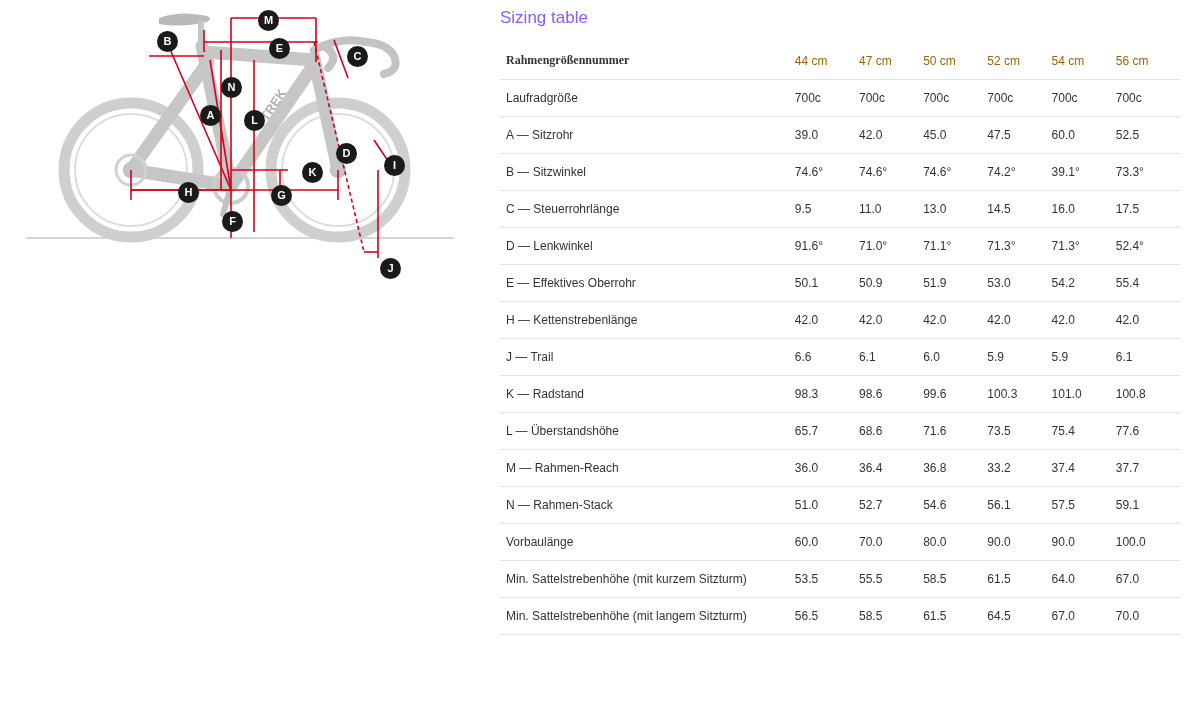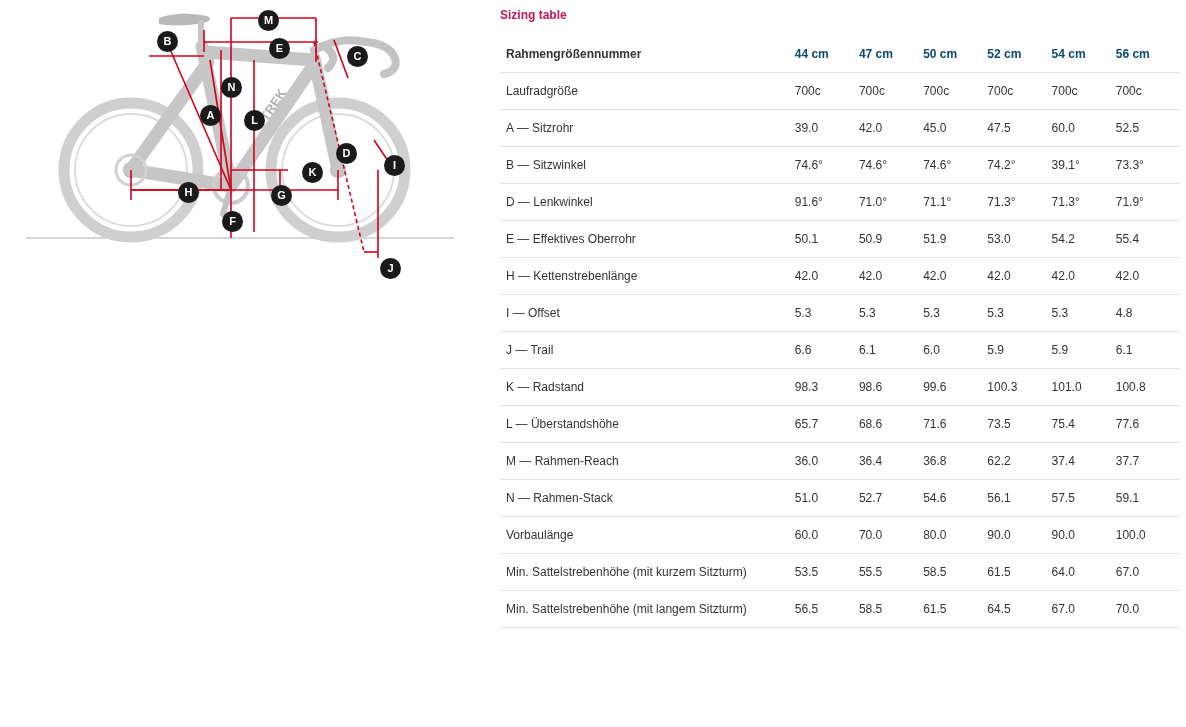--- a/index.html
+++ b/index.html
@@ -52,23 +52,23 @@
     font-family: "Liberation Sans", sans-serif;
   }
 
   
   .table-pane {
     flex: 1 1 auto;
     padding: 0;
     position: relative;
   }
   .table-title {
-    font-size: 12px;
-    font-weight: bold;
-    color: #be185d;
+    font-size: 17px;
+    font-weight: normal;
+    color: #8b5cf6;
     padding: 8px 0 14px 20px;
   }
   table.sizing {
     border-collapse: collapse;
     width: 680px;
     margin-left: 20px;
     font-size: 12px;
   }
   table.sizing th,
   table.sizing td {
@@ -83,22 +83,22 @@
   table.sizing th.rowhead {
     font-weight: normal;
     font-size: 12px;
     width: 290px;
     padding-left: 6px;
   }
   table.sizing td.val {
     width: 65px;
     color: #333333;
   }
-  table.sizing tr.header-row th.rowhead { font-weight: bold; }
-  table.sizing tr.header-row td.val { color: #0c4a6e; font-weight: bold; }
+  table.sizing tr.header-row th.rowhead { font-weight: bold; font-family: Liberation Serif, serif; }
+  table.sizing tr.header-row td.val { color: #a16207; }
 </style>
 </head>
 <body>
 
 <div class="page">
 
   <div class="diagram-pane">
     <div class="diagram-wrap">
       <svg width="444" height="300" viewBox="0 0 444 300">
 
@@ -240,56 +240,56 @@
         <tr>
           <th class="rowhead">B — Sitzwinkel</th>
           <td class="val">74.6°</td>
           <td class="val">74.6°</td>
           <td class="val">74.6°</td>
           <td class="val">74.2°</td>
           <td class="val">39.1°</td>
           <td class="val">73.3°</td>
         </tr>
         <tr>
+          <th class="rowhead">C — Steuerrohrlänge</th>
+          <td class="val">9.5</td>
+          <td class="val">11.0</td>
+          <td class="val">13.0</td>
+          <td class="val">14.5</td>
+          <td class="val">16.0</td>
+          <td class="val">17.5</td>
+        </tr>
+        <tr>
           <th class="rowhead">D — Lenkwinkel</th>
           <td class="val">91.6°</td>
           <td class="val">71.0°</td>
           <td class="val">71.1°</td>
           <td class="val">71.3°</td>
           <td class="val">71.3°</td>
-          <td class="val">71.9°</td>
+          <td class="val">52.4°</td>
         </tr>
         <tr>
           <th class="rowhead">E — Effektives Oberrohr</th>
           <td class="val">50.1</td>
           <td class="val">50.9</td>
           <td class="val">51.9</td>
           <td class="val">53.0</td>
           <td class="val">54.2</td>
           <td class="val">55.4</td>
         </tr>
         <tr>
           <th class="rowhead">H — Kettenstrebenlänge</th>
           <td class="val">42.0</td>
           <td class="val">42.0</td>
           <td class="val">42.0</td>
           <td class="val">42.0</td>
           <td class="val">42.0</td>
           <td class="val">42.0</td>
         </tr>
         <tr>
-          <th class="rowhead">I — Offset</th>
-          <td class="val">5.3</td>
-          <td class="val">5.3</td>
-          <td class="val">5.3</td>
-          <td class="val">5.3</td>
-          <td class="val">5.3</td>
-          <td class="val">4.8</td>
-        </tr>
-        <tr>
           <th class="rowhead">J — Trail</th>
           <td class="val">6.6</td>
           <td class="val">6.1</td>
           <td class="val">6.0</td>
           <td class="val">5.9</td>
           <td class="val">5.9</td>
           <td class="val">6.1</td>
         </tr>
         <tr>
           <th class="rowhead">K — Radstand</th>
@@ -307,21 +307,21 @@
           <td class="val">71.6</td>
           <td class="val">73.5</td>
           <td class="val">75.4</td>
           <td class="val">77.6</td>
         </tr>
         <tr>
           <th class="rowhead">M — Rahmen-Reach</th>
           <td class="val">36.0</td>
           <td class="val">36.4</td>
           <td class="val">36.8</td>
-          <td class="val">62.2</td>
+          <td class="val">33.2</td>
           <td class="val">37.4</td>
           <td class="val">37.7</td>
         </tr>
         <tr>
           <th class="rowhead">N — Rahmen-Stack</th>
           <td class="val">51.0</td>
           <td class="val">52.7</td>
           <td class="val">54.6</td>
           <td class="val">56.1</td>
           <td class="val">57.5</td>

